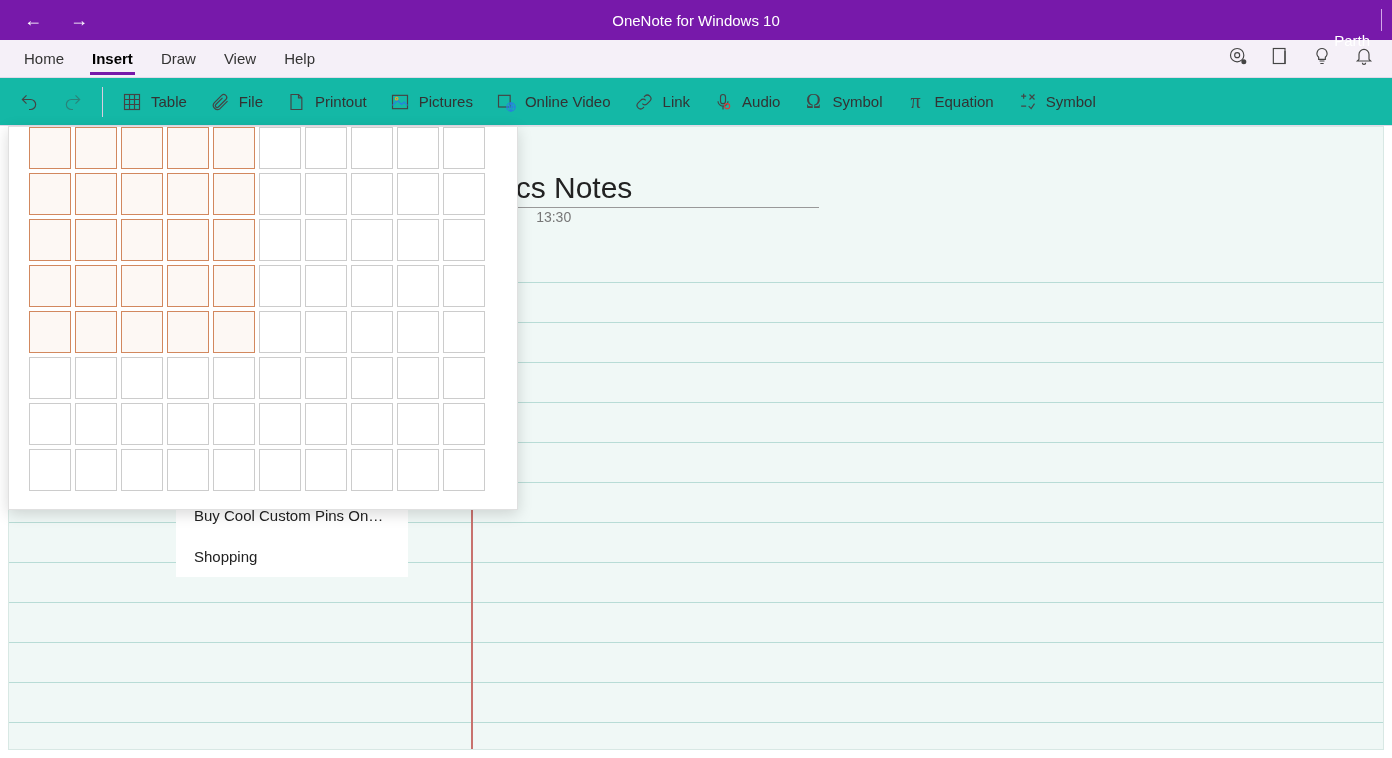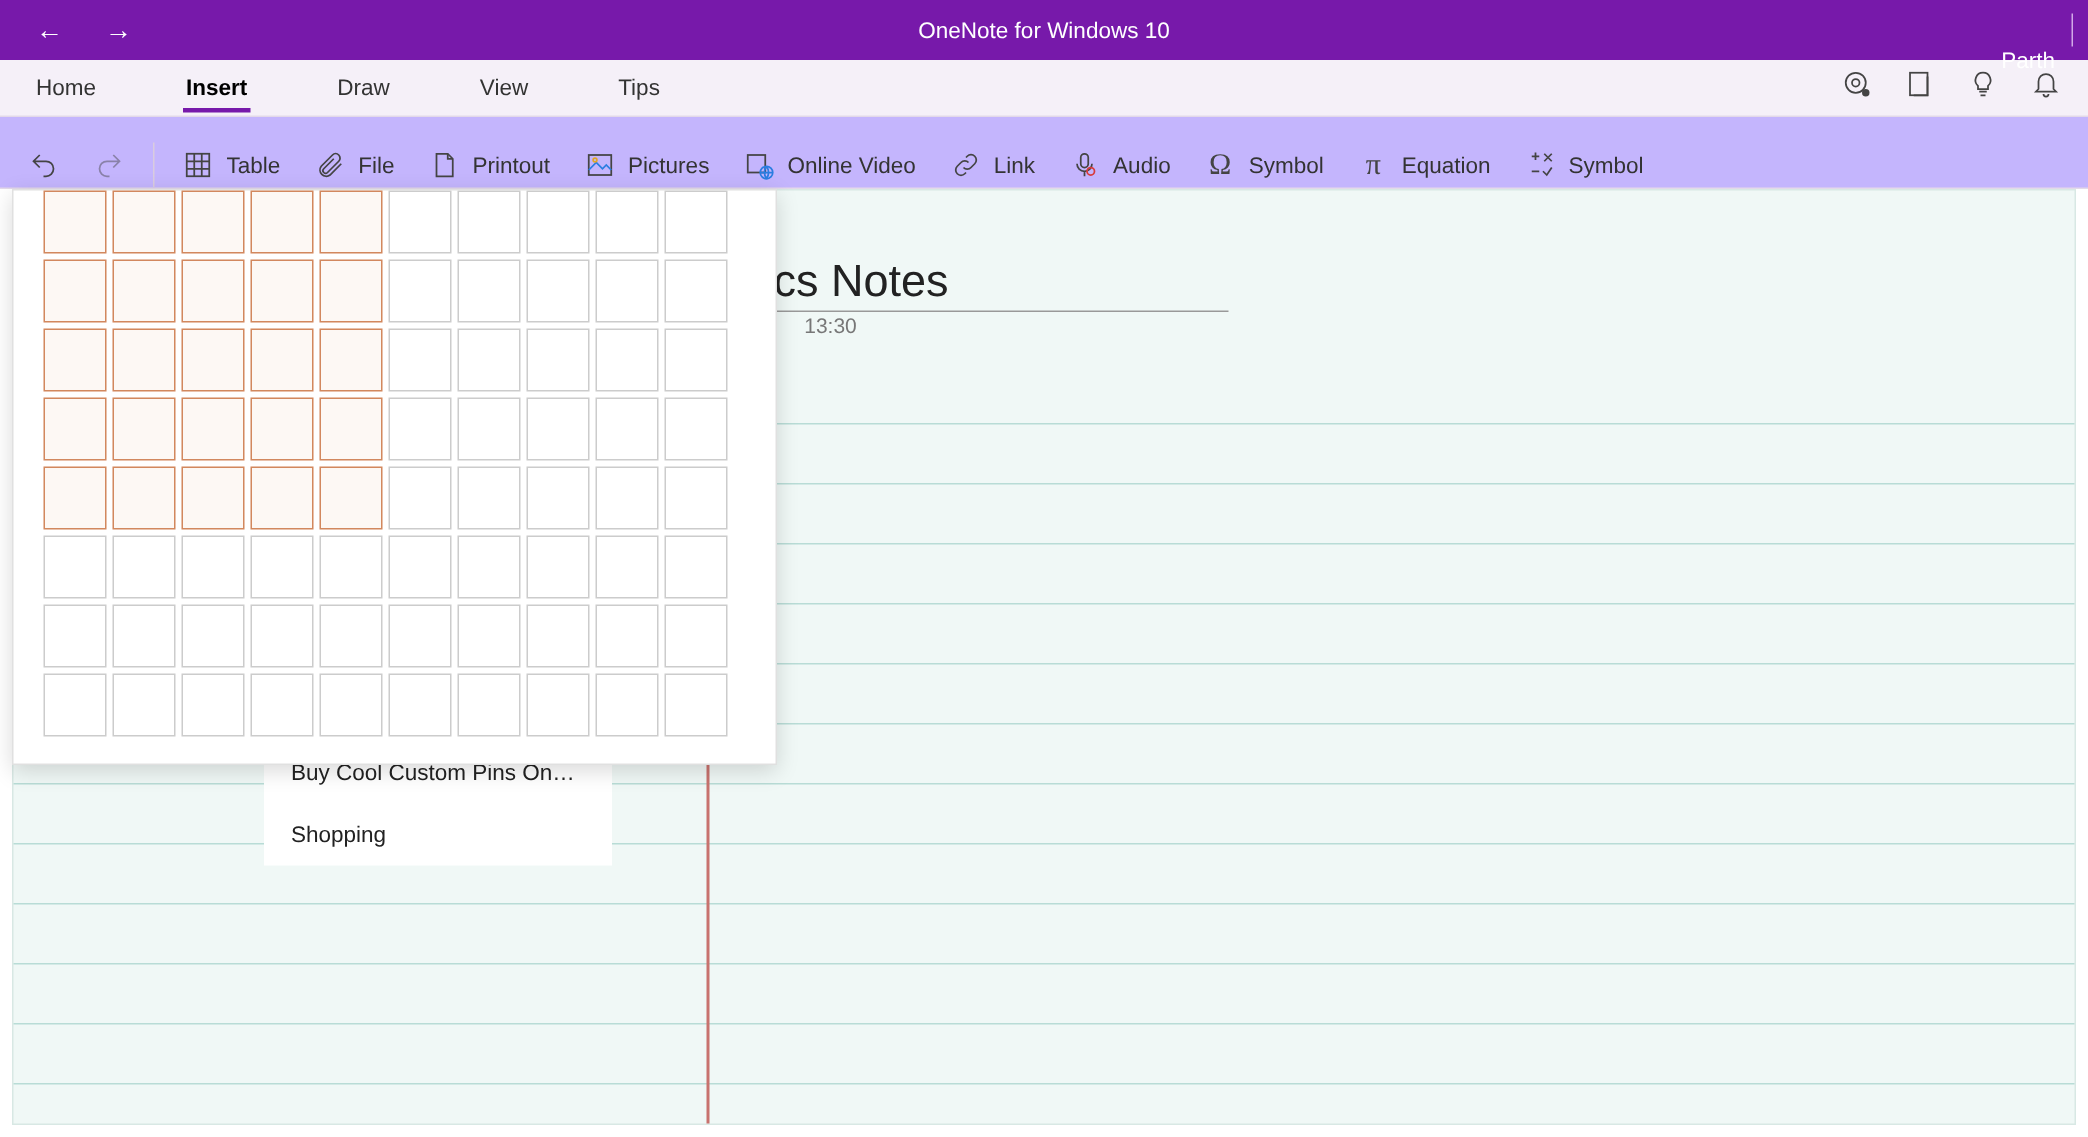--- a/index.html
+++ b/index.html
@@ -7,30 +7,30 @@
 
 
 .title-bar { height: 40px; background: #7719aa; display: flex; align-items: center; color: #fff; position: relative; }
 .title-bar .nav-arrows { display: flex; gap: 28px; padding-left: 24px; }
 .title-bar .nav-arrows span { font-size: 18px; cursor: pointer; }
 .title-bar .app-title { position: absolute; left: 50%; transform: translateX(-50%); font-size: 15px; }
 .title-bar .user { position: absolute; right: 22px; font-size: 15px; margin-top: 40px; }
 .title-bar .user-divider { position: absolute; right: 10px; width: 1px; height: 22px; background: #d2a8e8; }
 
 
-.menu-bar { height: 38px; background: #f5f0f8; display: flex; align-items: stretch; padding: 0 10px; border-bottom: 1px solid #e3d9e9; gap: 32px; }
+.menu-bar { height: 38px; background: #f5f0f8; display: flex; align-items: stretch; padding: 0 10px; border-bottom: 1px solid #e3d9e9; }
 .menu-item { padding: 0 14px; display: flex; align-items: center; font-size: 15px; color: #333; cursor: pointer; position: relative; }
 .menu-item.active { font-weight: 600; color: #000; }
 .menu-item.active::after { content:""; position: absolute; left: 12px; right: 12px; bottom: 2px; height: 3px; background: #7719aa; }
 .menu-spacer { flex: 1; }
 .menu-icons { display: flex; align-items: center; gap: 22px; padding-right: 8px; font-size: 18px; color: #555; }
 .menu-icons span { cursor: pointer; }
 
 
-.ribbon { height: 48px; background: #c4b5fd; display: flex; align-items: flex-end; padding: 0 14px; gap: 14px; border-bottom: 1px solid #e3d9e9; }
+.ribbon { height: 48px; background: #14b8a6; display: flex; align-items: center; padding: 0 14px; gap: 14px; border-bottom: 1px solid #e3d9e9; }
 .ribbon .ribbon-btn { display: flex; align-items: center; gap: 8px; font-size: 15px; color: #333; cursor: pointer; padding: 4px 4px; }
 .ribbon .sep { width: 1px; height: 30px; background: #d9ccdf; }
 .ribbon .ribbon-icon { font-size: 20px; color: #444; display: inline-flex; align-items: center; justify-content: center; width: 22px; height: 22px; }
 
 .icon-svg { width: 20px; height: 20px; stroke: #444; fill: none; stroke-width: 1.4; }
 
 
 .page-area { position: absolute; left: 8px; right: 8px; top: 126px; bottom: 8px; background: #f0f8f6; border: 1px solid #d8e8e4; }
 .page-title { position: absolute; left: 470px; top: 44px; font-size: 30px; color: #222; font-weight: 400; }
 .title-underline { position: absolute; left: 470px; top: 80px; width: 340px; height: 1px; background: #999; }
@@ -62,21 +62,21 @@
   <div class="app-title">OneNote for Windows 10</div>
   <div class="user">Parth</div>
   <div class="user-divider"></div>
 </div>
 
 <div class="menu-bar">
   <div class="menu-item">Home</div>
   <div class="menu-item active">Insert</div>
   <div class="menu-item">Draw</div>
   <div class="menu-item">View</div>
-  <div class="menu-item">Tips</div>
+  <div class="menu-item">Help</div>
   <div class="menu-spacer"></div>
   <div class="menu-icons">
     <span>
       <svg class="icon-svg" viewBox="0 0 24 24">
           <circle cx="11" cy="11" r="8"></circle>
           <path d="M8 11a3 3 0 0 1 6 0M14 11a3 3 0 0 1-6 0" stroke-linecap="round"></path>
           <circle cx="19" cy="19" r="3" fill="#444" stroke="none"></circle>
         </svg>
     </span>
     <span>

